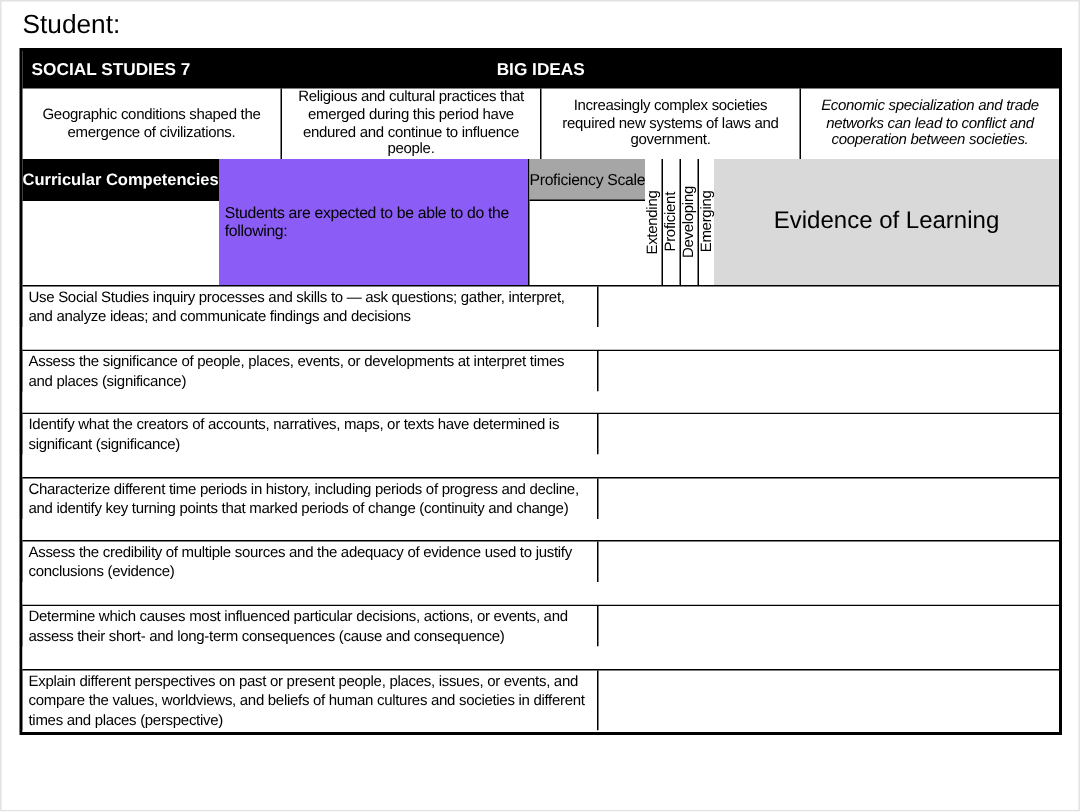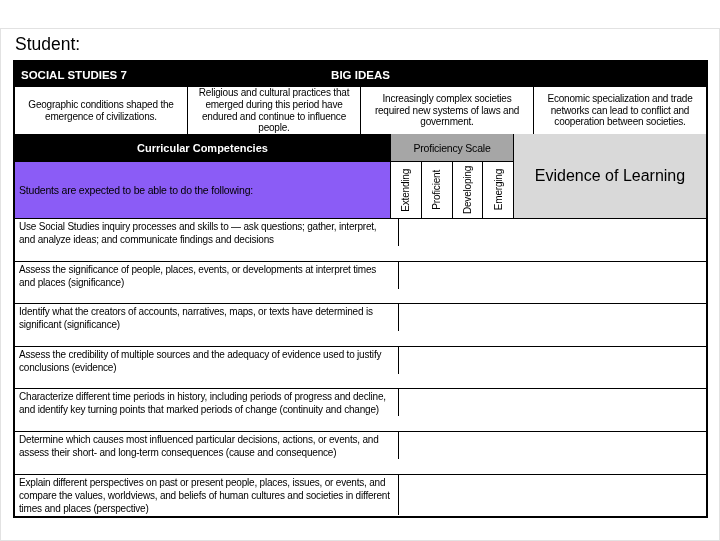--- a/index.html
+++ b/index.html
@@ -7,21 +7,20 @@
   body {
     background: #ffffff;
     font-family: "Liberation Sans", "DejaVu Sans", sans-serif;
     color: #000;
     position: relative;
   }
   .page {
     position: absolute; inset: 0;
     border: 1px solid #e2e2e2;
     background: #fff;
-    margin-top: 28px;
   }
   .student {
     position: absolute; left: 14px; top: 5px;
     font-size: 17.5px; color: #000;
   }
   .tbl {
     position: absolute; left: 12px; top: 31px;
     width: 695px;
     border: 2px solid #000;
     background: #fff;
@@ -35,34 +34,34 @@
   .hdr1 .course { padding-left: 6px; position: relative; z-index: 2; }
   .hdr1 .bigideas { position: absolute; left: 0; right: 0; text-align: center; }
   
   .ideas { display: flex; height: 47px; }
   .idea {
     flex: 1 1 0; border-right: 1.5px solid #000;
     display: flex; align-items: center; justify-content: center;
     text-align: center; font-size: 10px; line-height: 11.6px;
     letter-spacing: -0.2px; padding: 0 7px;
   }
-  .idea:last-child { border-right: none; }
+  .idea:last-child { border-right: none; font-style: italic; }
   
   .mid { display: flex; height: 84px; }
-  .col-left { width: 376px; border-right: 1.5px solid #000; display: flex; flex-direction: column; }
+  .col-left { width: 338px; border-right: 1.5px solid #000; display: flex; flex-direction: row; }
   .cc-bar {
     height: 28px; background: #000; color: #fff; font-weight: bold; font-size: 11px;
     display: flex; align-items: center; justify-content: center; flex: none;
   }
   .students-note {
     flex: 1; background: #8b5cf6;
     display: flex; align-items: center;
     font-size: 10.5px; letter-spacing: -0.2px; padding: 0 4px;
   }
-  .col-scale { width: 123px; border-right: 1.5px solid #000; display: flex; flex-direction: column; }
+  .col-scale { width: 123px; border-right: 1.5px solid #000; display: flex; flex-direction: row; }
   .ps-bar {
     height: 28px; background: #a6a6a6; font-size: 10.5px; letter-spacing: -0.2px;
     display: flex; align-items: center; justify-content: center;
     border-bottom: 1.5px solid #000; flex: none;
   }
   .scale-cols { flex: 1; display: flex; }
   .scale-col {
     flex: 1 1 0; border-right: 1.5px solid #000; background: #fff;
     display: flex; align-items: center; justify-content: center; overflow: hidden;
   }
@@ -161,32 +160,32 @@
       <div class="s-wrap">
         <div class="s-cell"></div>
         <div class="s-cell"></div>
         <div class="s-cell"></div>
         <div class="s-cell"></div>
       </div>
       <div class="e-cell"></div>
     </div>
 
     <div class="brow">
+      <div class="c-cell">Characterize different time periods in history, including periods of progress and decline, and identify key turning points that marked periods of change (continuity and change)</div>
+      <div class="s-wrap">
+        <div class="s-cell"></div>
+        <div class="s-cell"></div>
+        <div class="s-cell"></div>
+        <div class="s-cell"></div>
+      </div>
+      <div class="e-cell"></div>
+    </div>
+
+    <div class="brow">
       <div class="c-cell">Assess the credibility of multiple sources and the adequacy of evidence used to justify conclusions (evidence)</div>
-      <div class="s-wrap">
-        <div class="s-cell"></div>
-        <div class="s-cell"></div>
-        <div class="s-cell"></div>
-        <div class="s-cell"></div>
-      </div>
-      <div class="e-cell"></div>
-    </div>
-
-    <div class="brow">
-      <div class="c-cell">Characterize different time periods in history, including periods of progress and decline, and identify key turning points that marked periods of change (continuity and change)</div>
       <div class="s-wrap">
         <div class="s-cell"></div>
         <div class="s-cell"></div>
         <div class="s-cell"></div>
         <div class="s-cell"></div>
       </div>
       <div class="e-cell"></div>
     </div>
 
     <div class="brow">

